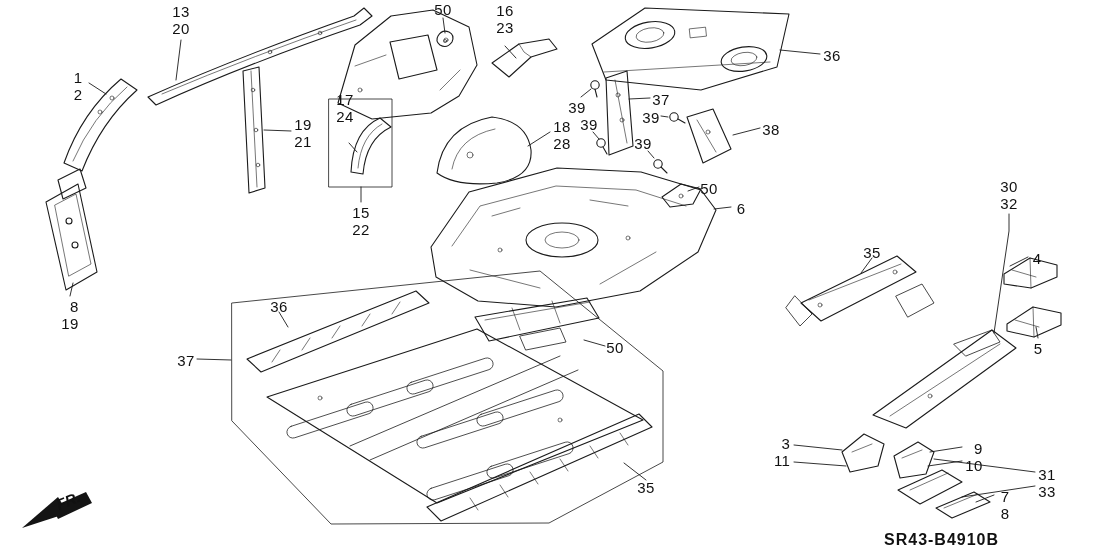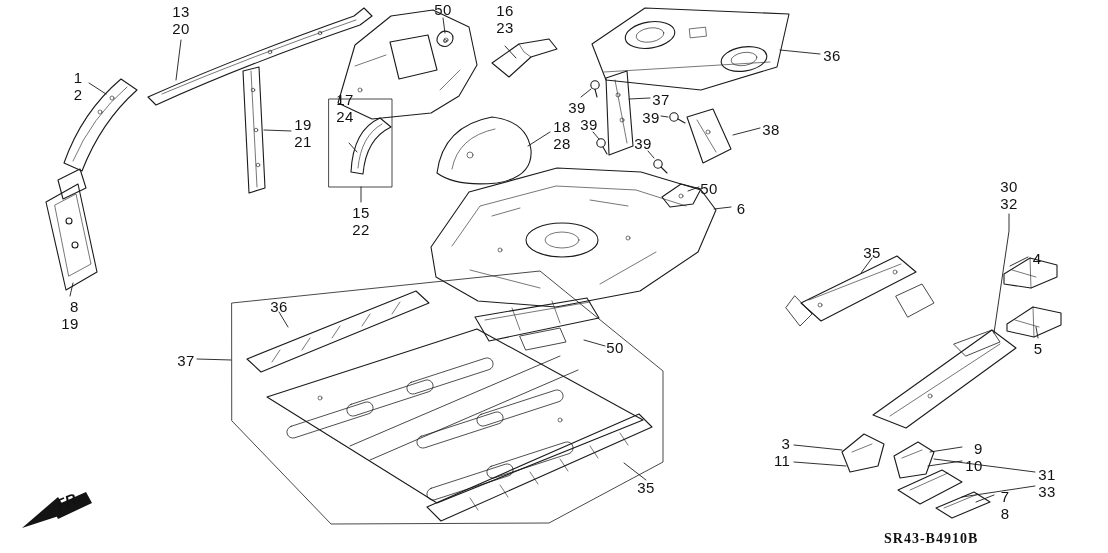--- a/index.html
+++ b/index.html
@@ -8,21 +8,21 @@
     font-family:"Liberation Sans",sans-serif;overflow:hidden;color:#111;
   }
   .art{position:absolute;left:0;top:0;}
   .callout{
     position:absolute;transform:translateX(-50%);
     font-size:15px;line-height:17px;font-weight:400;letter-spacing:.3px;
     white-space:pre-line;text-align:right;color:#111;
   }
   .code{
     position:absolute;left:884px;top:531px;
-    font-family:Liberation Serif, serif;font-weight:700;font-size:14px;
+    font-family:Liberation Sans, sans-serif;font-weight:700;font-size:16px;
     letter-spacing:1px;color:#111;
   }
   .fr{
     position:absolute;left:56px;top:492px;font-size:15px;font-weight:700;
     font-style:italic;transform:rotate(-22deg);color:#111;
   }
 </style>
 </head>
 <body>
 

